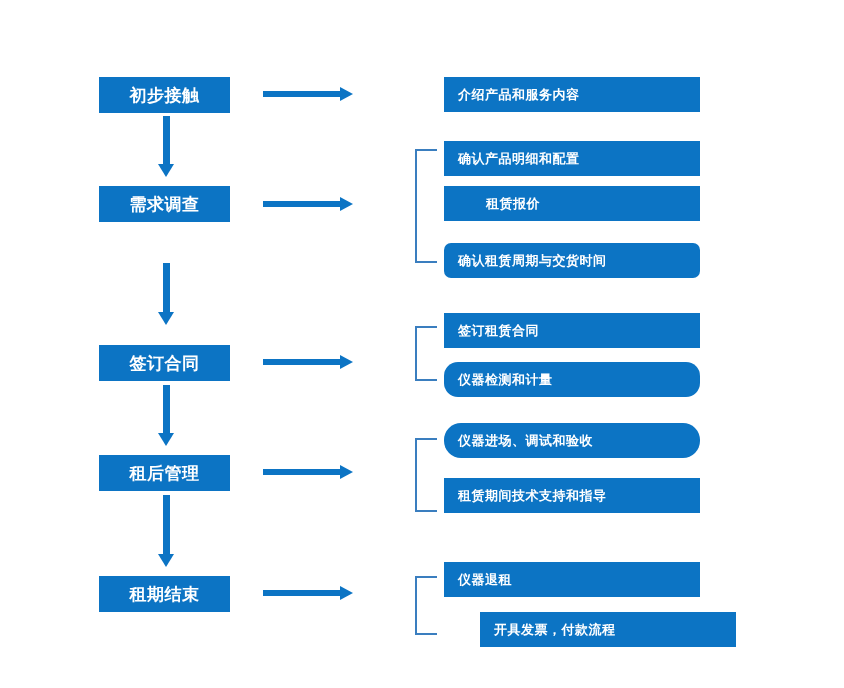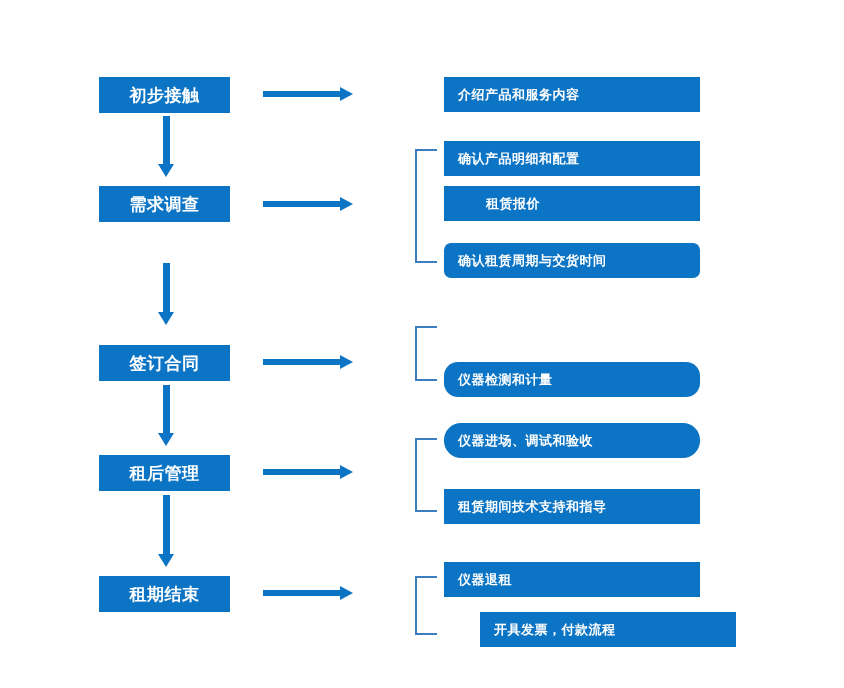--- a/index.html
+++ b/index.html
@@ -61,21 +61,21 @@
     padding-left: 14px;
     font-size: 13px;
   }
   .d1 { top: 77px; }
   .d2 { top: 134px; margin-top: 7px; }
   .d3 { top: 186px; padding-left: 42px; }
   .d4 { top: 243px; border-radius: 7px; }
   .d5 { top: 313px; }
   .d6 { top: 362px; border-radius: 14px; }
   .d7 { top: 423px; border-radius: 17px; }
-  .d8 { top: 489px; }
+  .d8 { top: 478px; }
   .d9 { top: 562px; }
   .d10 { top: 612px; margin-left: 36px; }
 
   
   .h-arrow {
     position: absolute;
     left: 263px;
     width: 90px;
     height: 16px;
   }
@@ -202,19 +202,20 @@
 
   <div class="bracket bk-1"></div>
   <div class="bracket bk-2"></div>
   <div class="bracket bk-3"></div>
   <div class="bracket bk-4"></div>
 
   <div class="box detail d1">介绍产品和服务内容</div>
   <div class="box detail d2">确认产品明细和配置</div>
   <div class="box detail d3">租赁报价</div>
   <div class="box detail d4">确认租赁周期与交货时间</div>
+  <div class="box detail d5">签订租赁合同</div>
   <div class="box detail d6">仪器检测和计量</div>
   <div class="box detail d7">仪器进场、调试和验收</div>
   <div class="box detail d8">租赁期间技术支持和指导</div>
   <div class="box detail d9">仪器退租</div>
   <div class="box detail d10">开具发票，付款流程</div>
 
 </div>
 
 </body></html>

